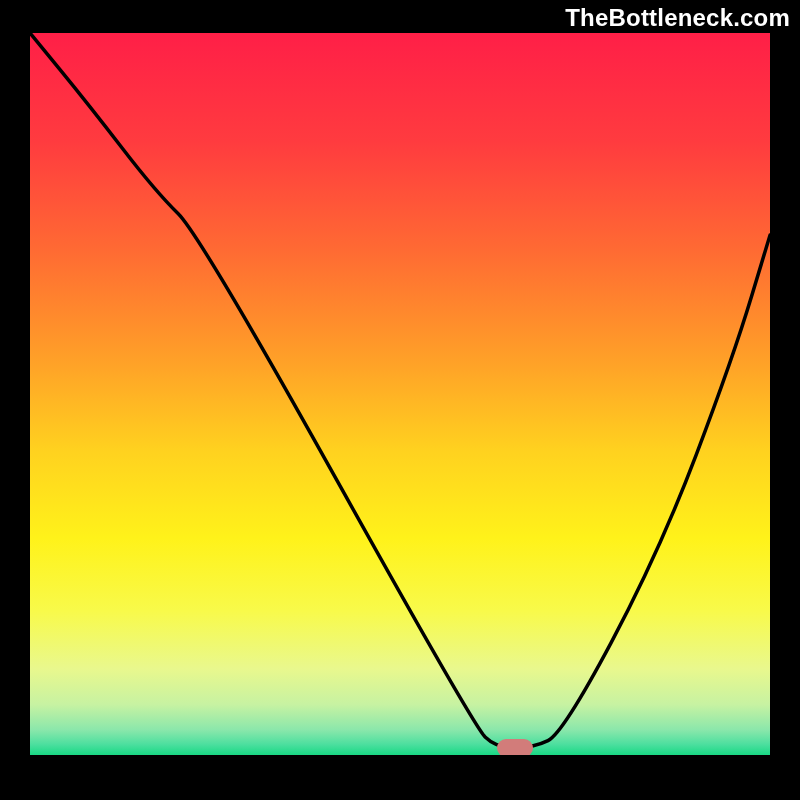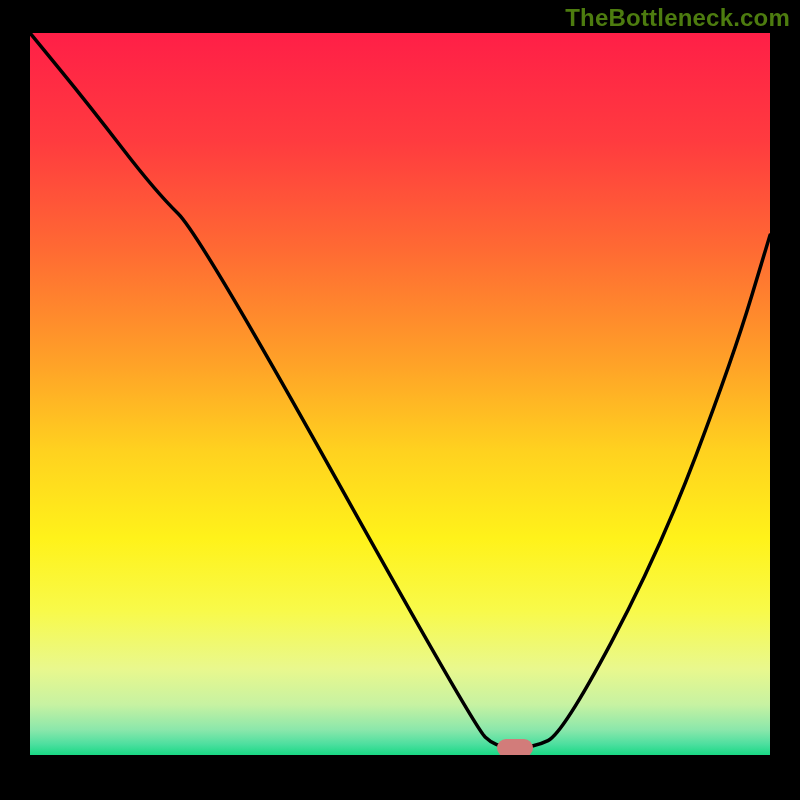--- a/index.html
+++ b/index.html
@@ -16,21 +16,21 @@
     height: 800px;
     background: #000;
   }
   .watermark {
     position: absolute;
     top: 4px;
     right: 10px;
     font-family: Arial, Helvetica, sans-serif;
     font-size: 24px;
     font-weight: 600;
-    color: #4d7c0f;
+    color: #ffffff;
     letter-spacing: 0.2px;
     z-index: 5;
     pointer-events: none;
   }
   .plot-area {
     position: absolute;
     left: 30px;
     top: 33px;
     width: 740px;
     height: 722px;

